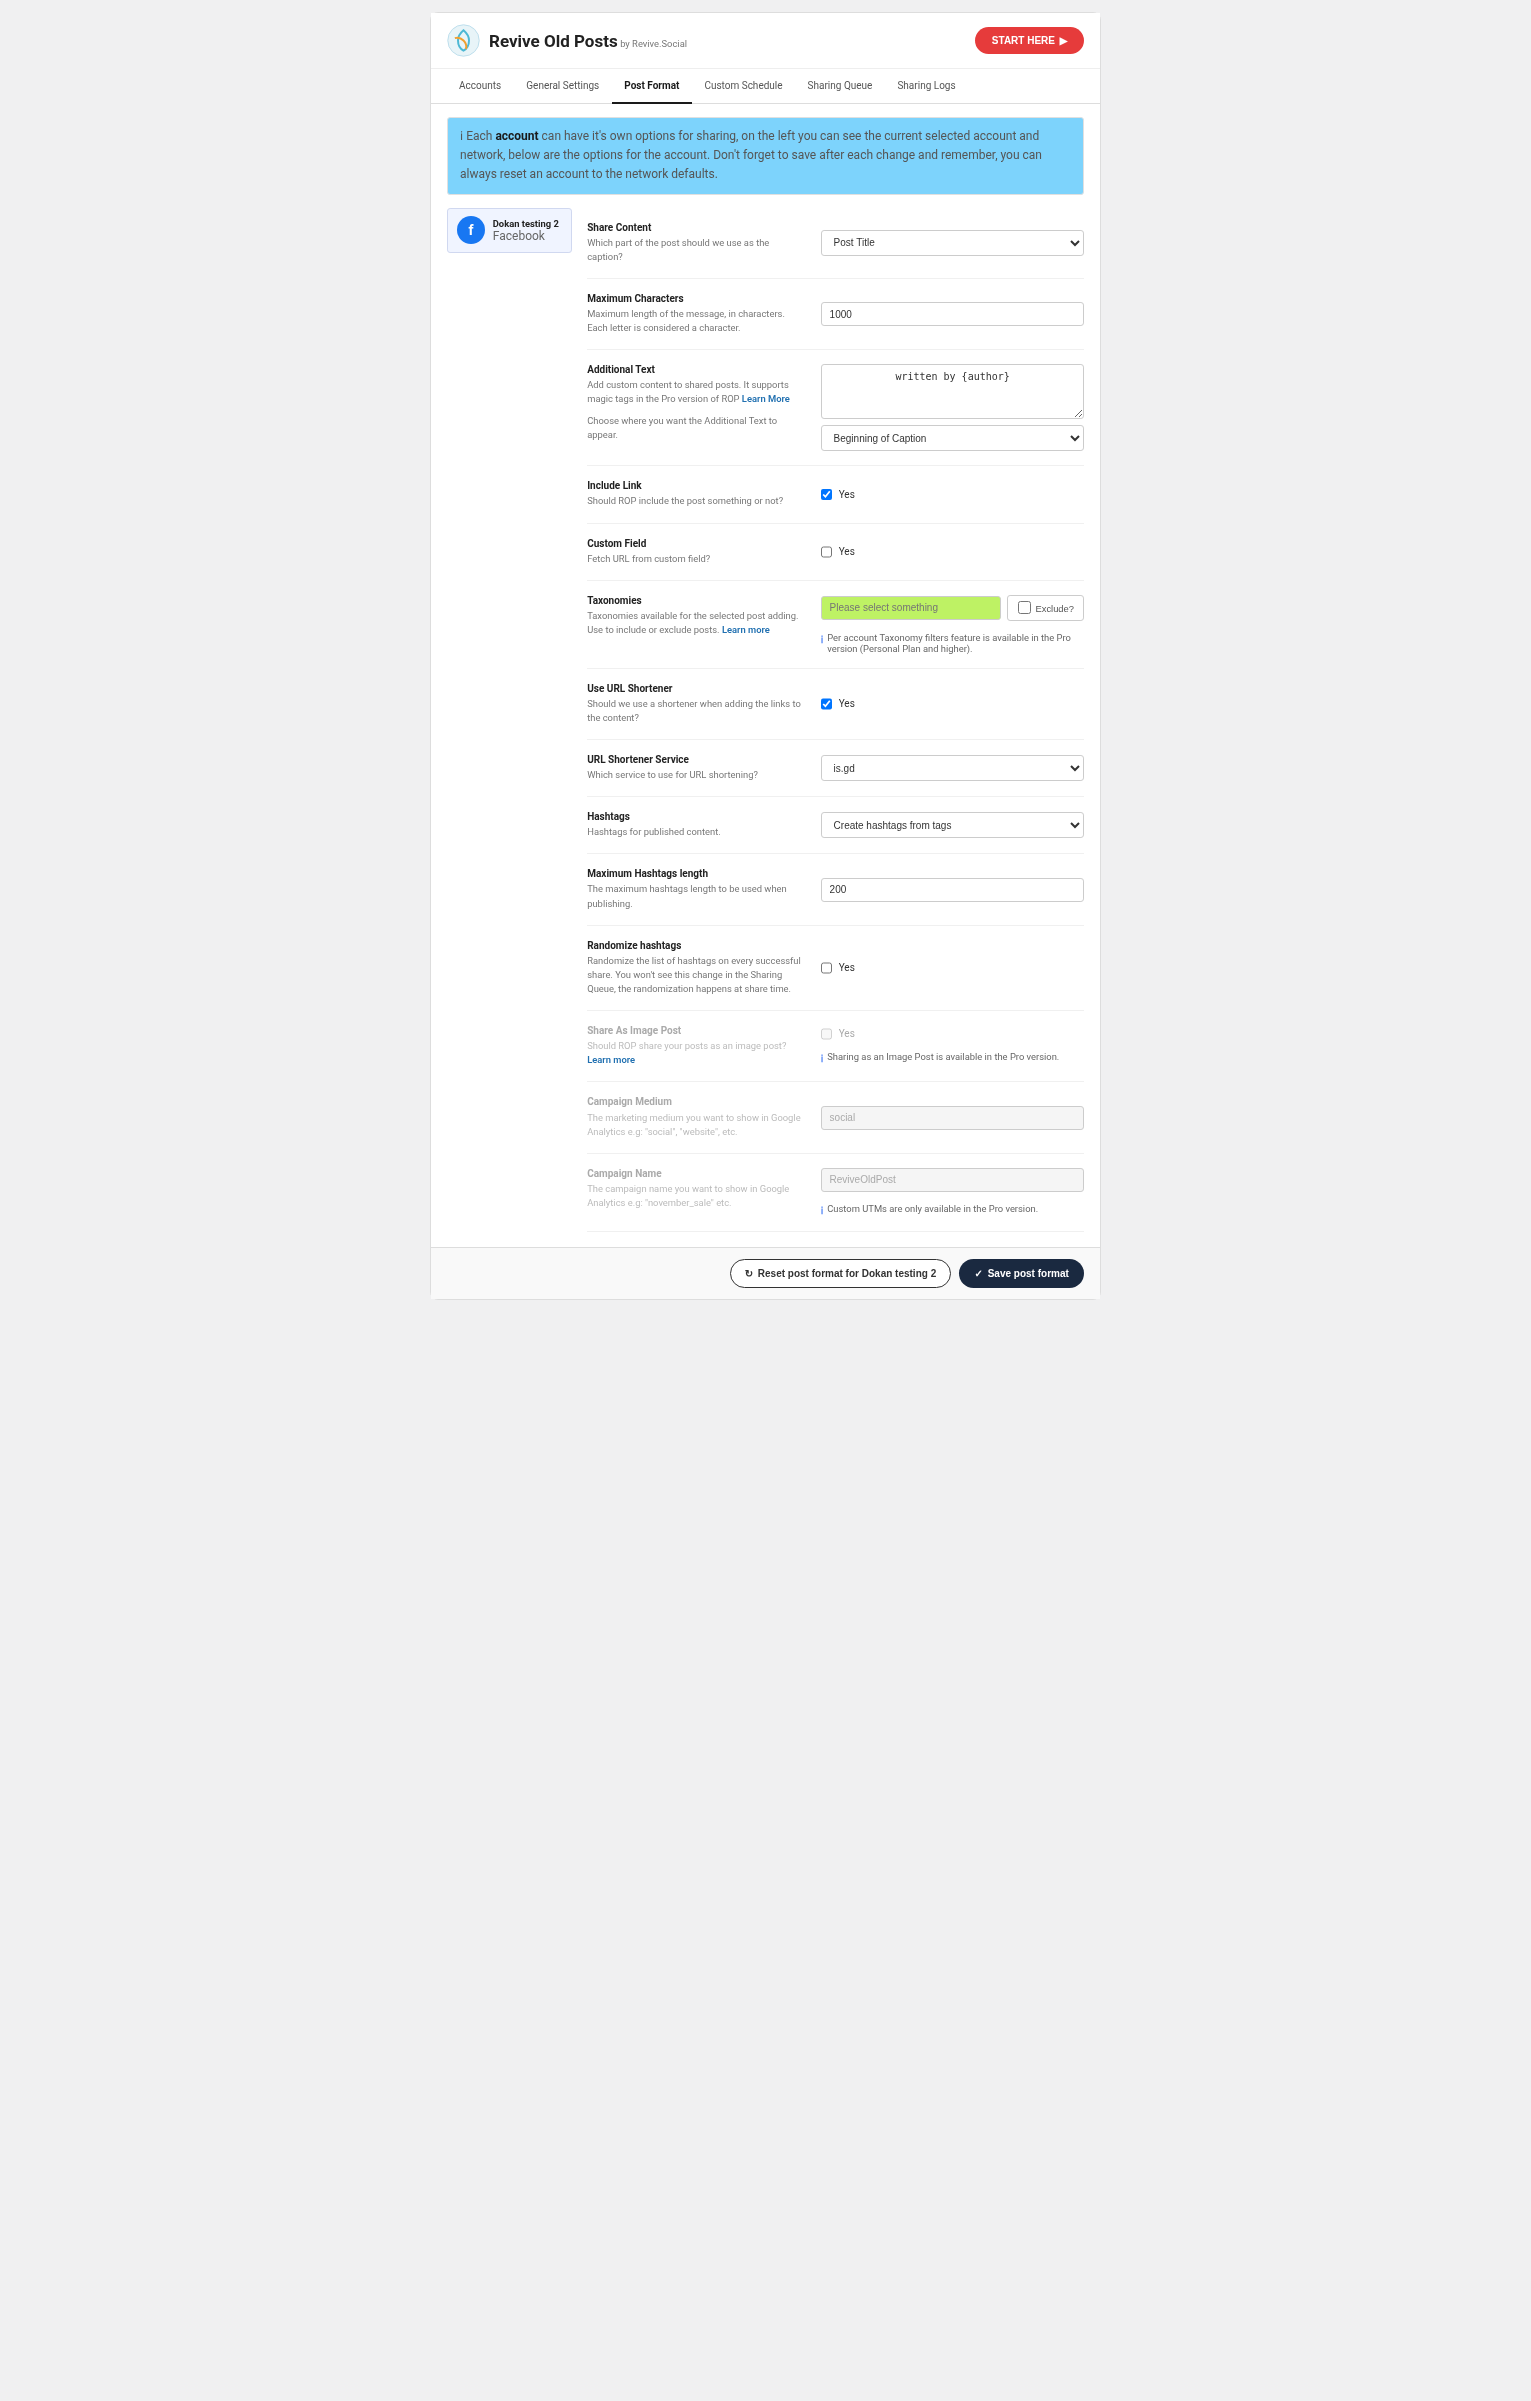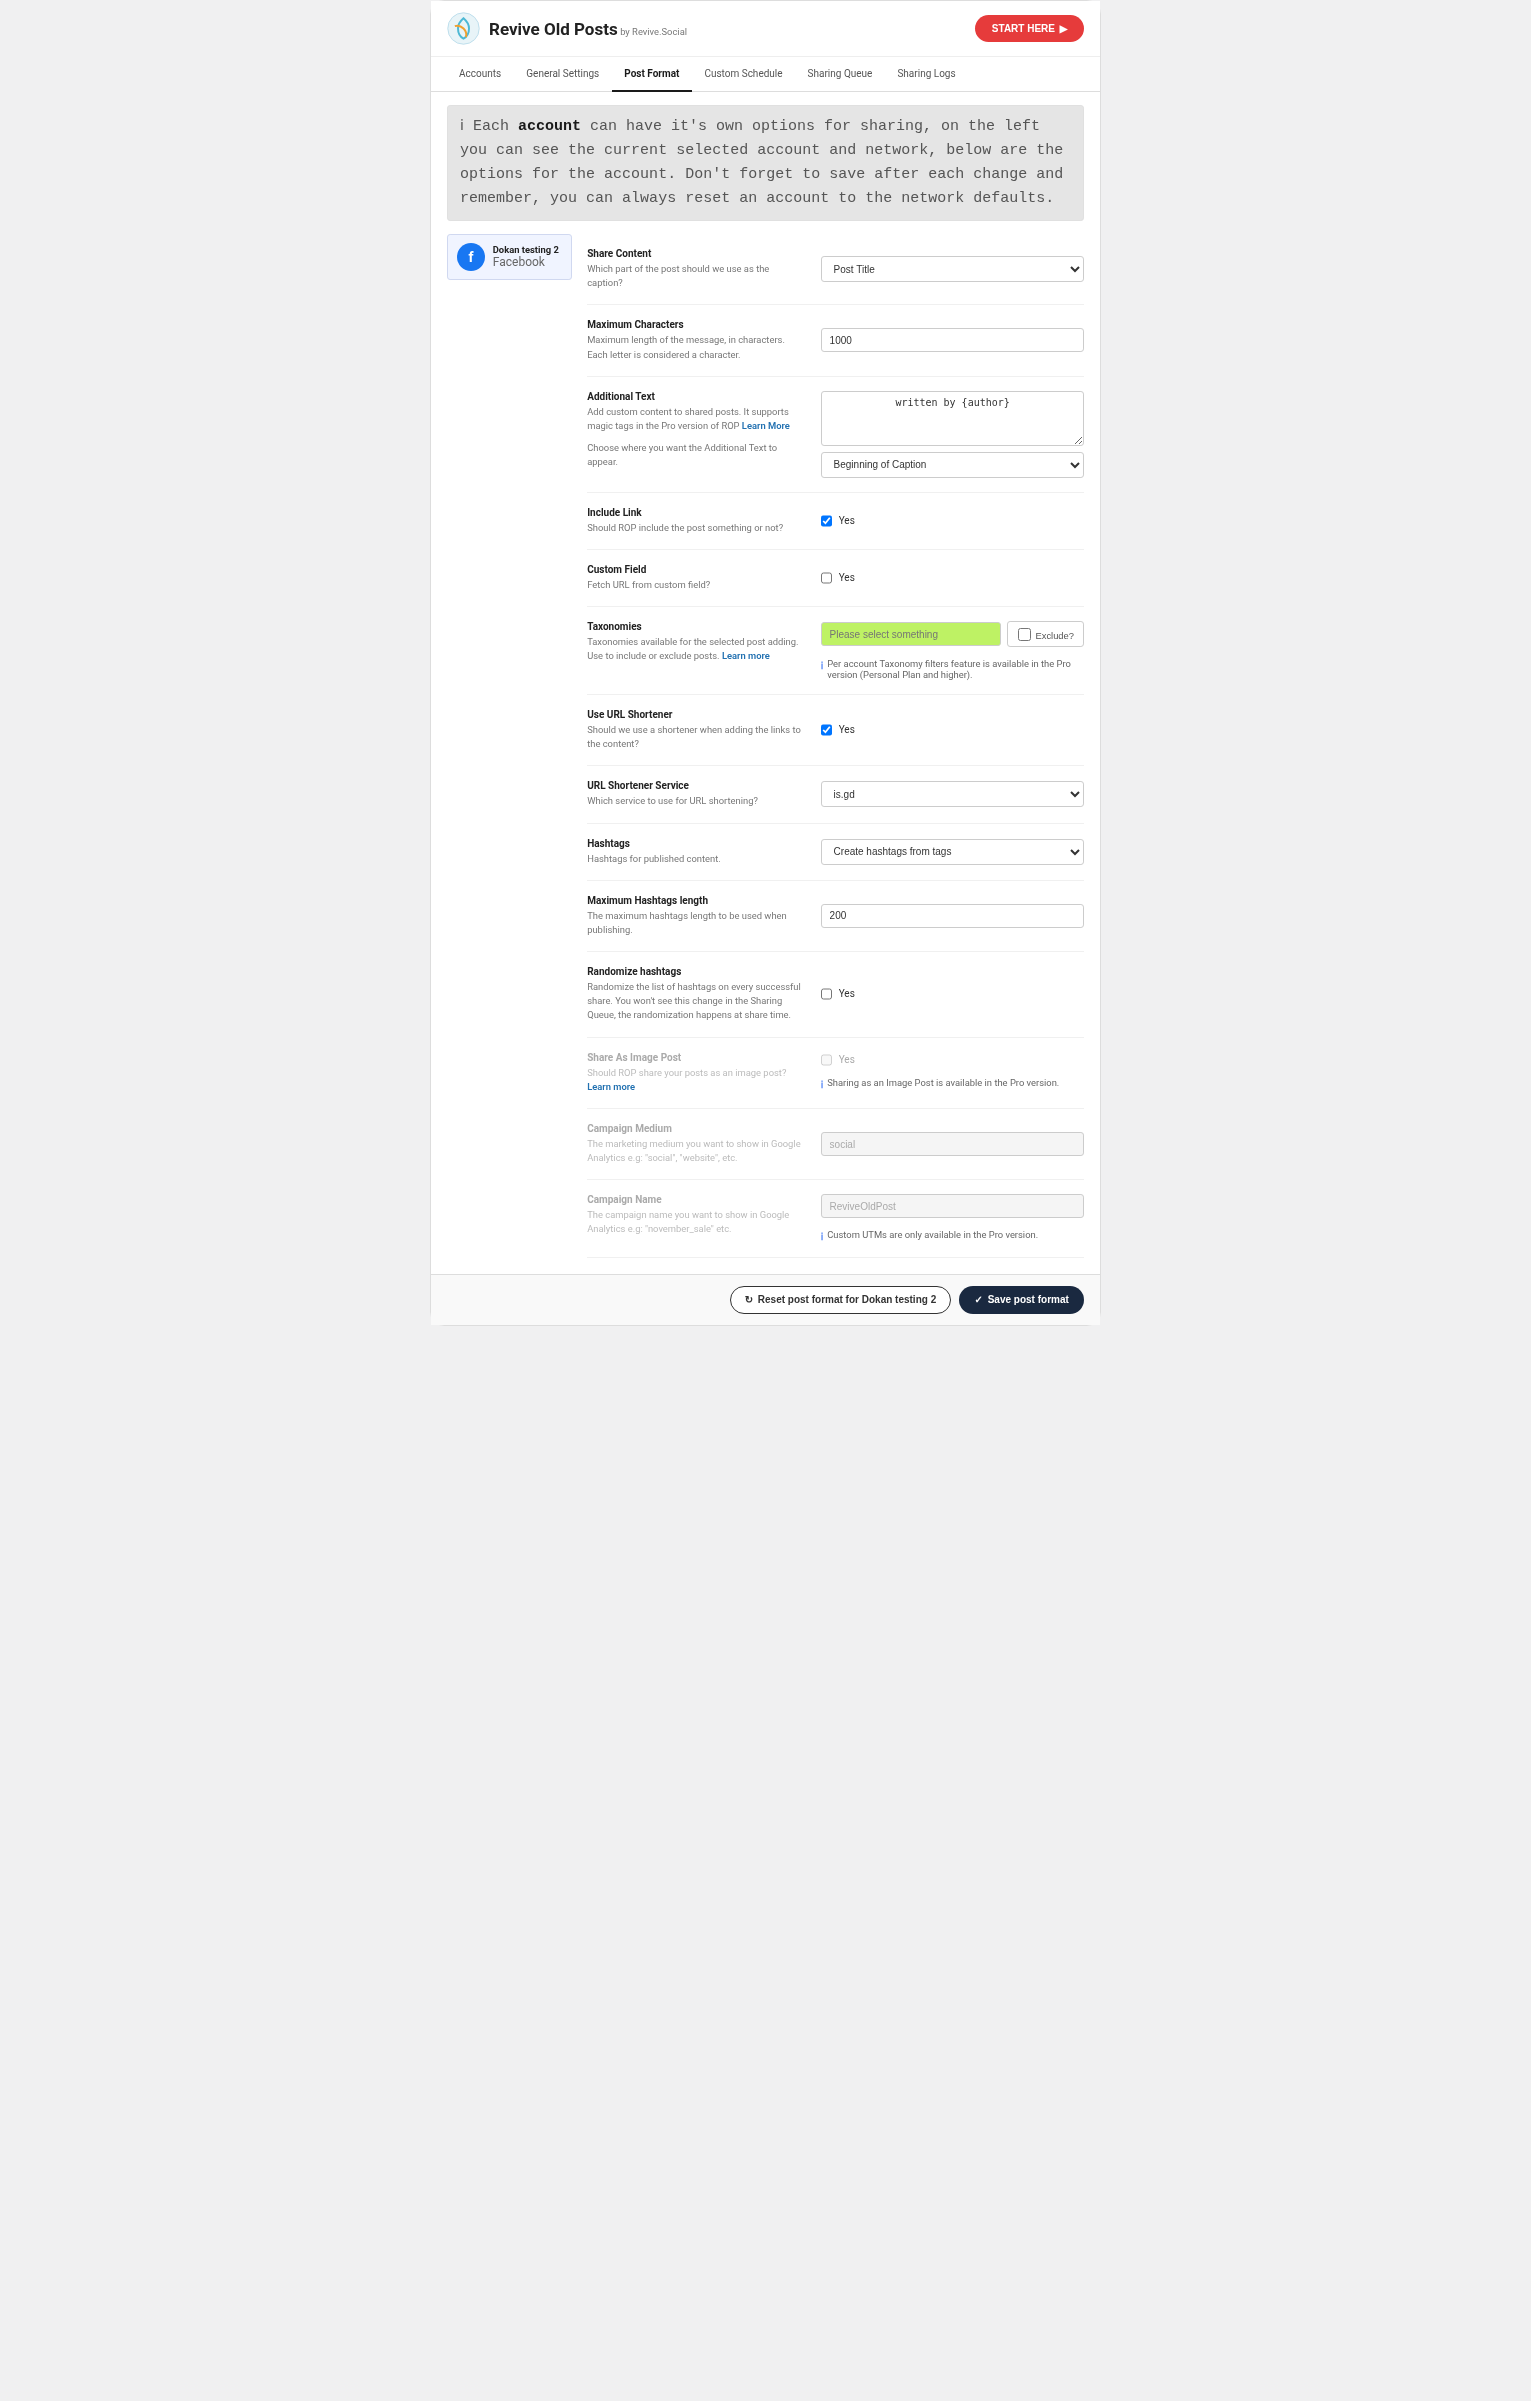--- a/index.html
+++ b/index.html
@@ -4,24 +4,24 @@
   <style>
     * { box-sizing: border-box; margin: 0; padding: 0; }
     body {
       font-family: -apple-system, BlinkMacSystemFont, "Segoe UI", Roboto, sans-serif;
       font-size: 10px;
       background: #f0f0f1;
       color: #333;
     }
     .page-wrapper {
       max-width: 671px;
-      margin: 0 auto;
+      margin: 12px auto;
       background: #fff;
       border: 0.8px solid #ddd;
-      border-radius: 14px;
+      border-radius: 8px;
     }
     
     .header {
       display: flex;
       align-items: center;
       padding: 11px 15.6px;
       gap: 9.4px;
       background: #fff;
       border-bottom: 0.8px solid #eee;
     }
@@ -68,29 +68,28 @@
       border-bottom: 2.3px solid transparent;
       margin-bottom: -0.8px;
     }
     .nav-tab.active {
       color: #1a1a1a;
       font-weight: 700;
       border-bottom-color: #1a1a1a;
     }
     
     .info-bar {
-      background: #e5e5e5;
+      background: #7dd3fc;
       border: 0.8px solid #e0e0e0;
       border-radius: 3.1px;
       margin: 12.5px 15.6px;
       padding: 9.4px 12.5px;
-      font-size: 15px;
+      font-size: 12px;
       color: #555;
       line-height: 1.6;
-      font-family: Liberation Mono, monospace;
     }
     .info-bar strong { color: #1a1a1a; }
     
     .main-content {
       display: flex;
       padding: 0 15.6px 15.6px;
       gap: 15.6px;
     }
     
     .account-sidebar {

